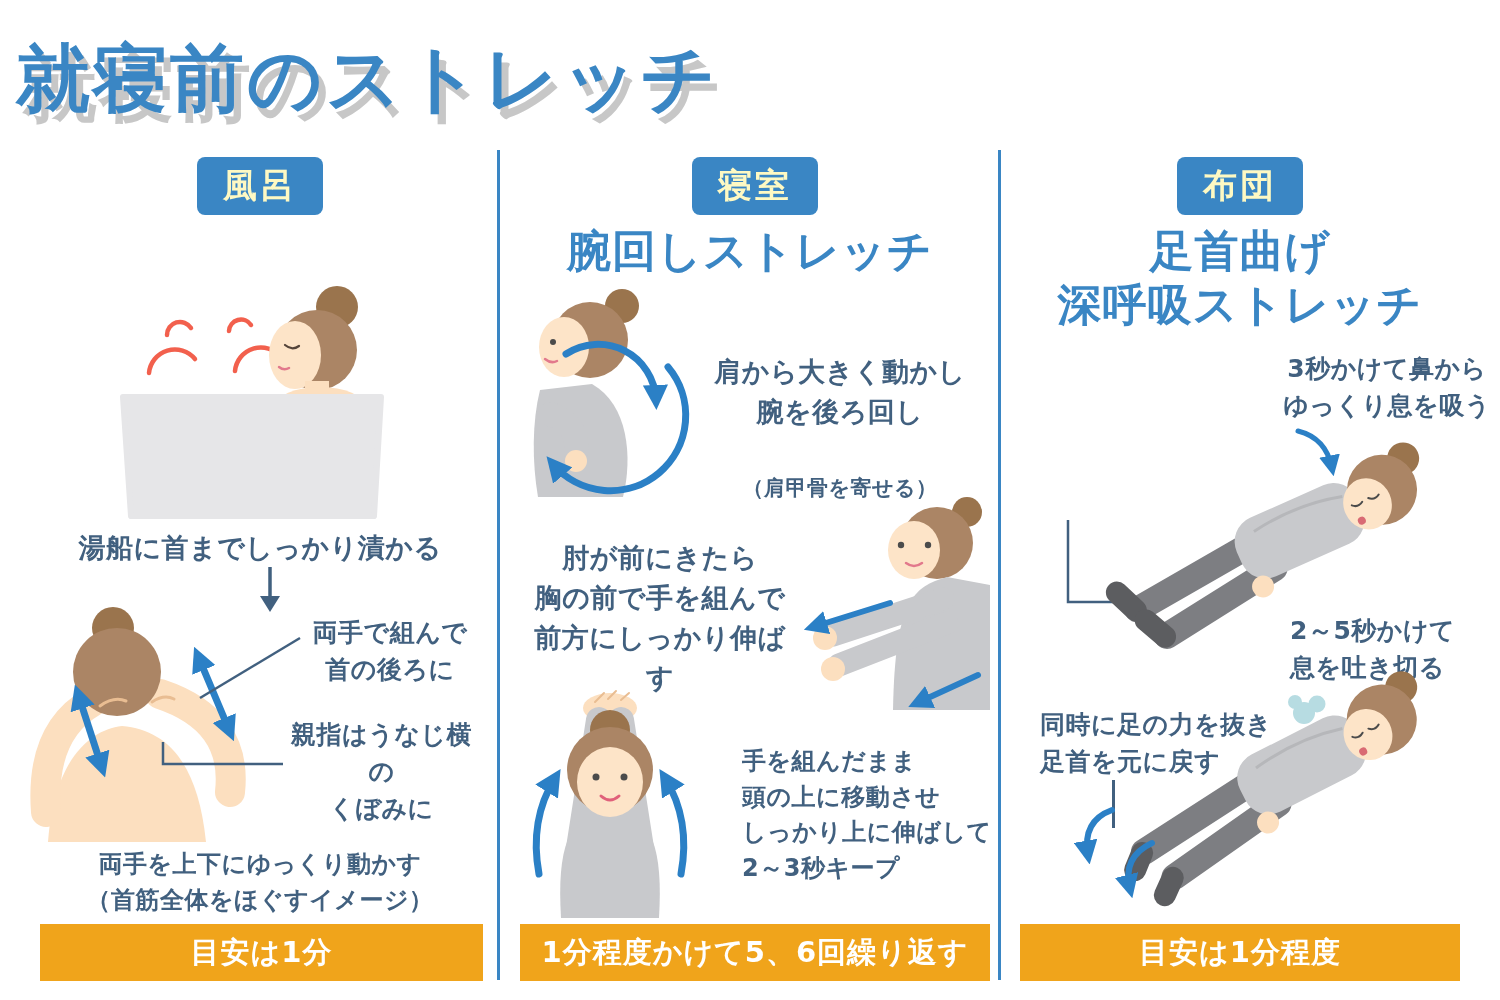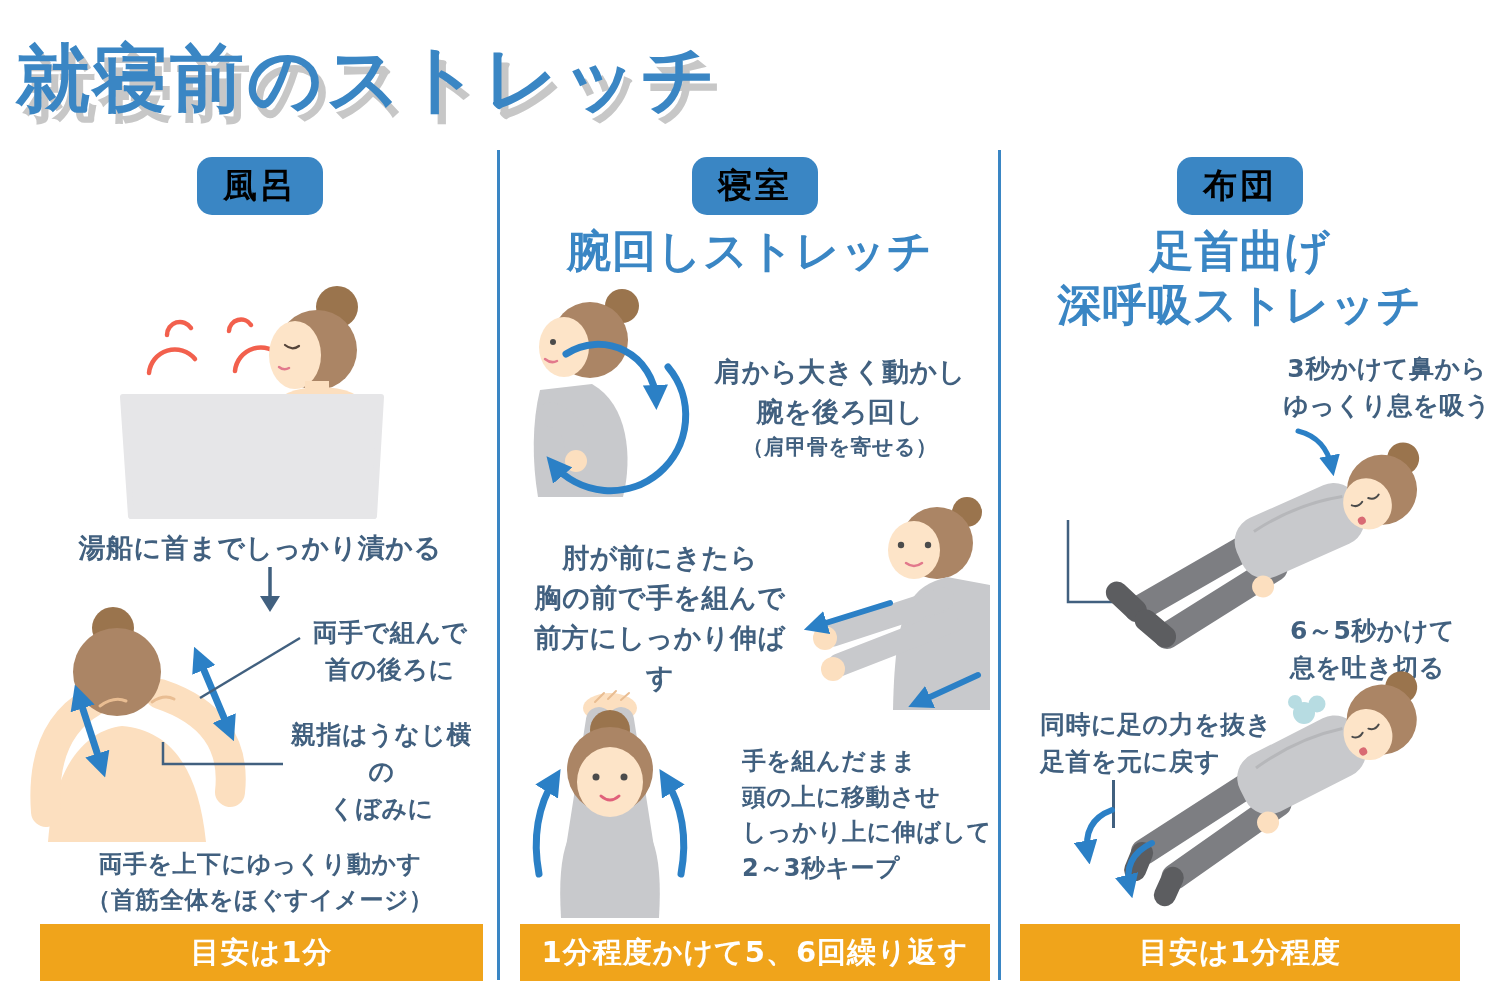--- a/index.html
+++ b/index.html
@@ -3,29 +3,29 @@
 <meta charset="utf-8">
 <style>
   html,body{margin:0;padding:0;background:#fff;}
   #page{position:relative;width:1500px;height:1000px;background:#ffffff;overflow:hidden;
         font-family:"DejaVu Sans",sans-serif;}
   .main-title{position:absolute;top:14px;left:0;width:100%;margin:16px;text-align:left;
         font-size:74px;font-weight:900;letter-spacing:3px;color:var(--blue);
         -webkit-text-stroke:9px #ffffff;paint-order:stroke fill;
         text-shadow:7px 10px 0 #c7c7c7;}
   .divider{position:absolute;top:150px;height:830px;width:3px;background:var(--blue);}
-  .badge{position:absolute;transform:translateX(-50%);background:var(--blue);color:#000000;
-        font-size:34px;font-weight:800;letter-spacing:3px;padding:6px 26px;border-radius:15px;}
+  .badge{position:absolute;transform:translateX(-50%);background:var(--blue);color:#fef9c3;
+        font-size:34px;font-weight:800;letter-spacing:3px;padding:6px 26px;border-radius:8px;}
   .col-title{position:absolute;text-align:center;color:var(--blue);font-size:44px;font-weight:800;
         line-height:1.22;white-space:pre-line;letter-spacing:1px;}
   .txt{position:absolute;color:var(--text-dark);font-weight:800;font-size:25px;line-height:1.48;
         white-space:pre-line;text-align:center;letter-spacing:.5px;}
   .txt.big{font-size:27px;}
   .txt.small{font-size:24px;}
-  .txt.note{font-size:21px;}
+  .txt.note{font-size:21px;margin-top:41px;}
   .txt.ta-left{text-align:left;}
   .bar{position:absolute;height:57px;background:var(--orange);color:#ffffff;font-size:29px;
         font-weight:800;letter-spacing:1px;display:flex;align-items:center;justify-content:center;text-align:center;}
   .leader-v{position:absolute;width:3px;background:var(--text-dark);}
   svg{position:absolute;overflow:visible;}
 </style>
 </head>
 <body>
 
 <div id="page">
@@ -215,21 +215,21 @@
       <path d="M210,52 Q260,44 305,56" fill="none" stroke="#b6b7ba" stroke-width="3"></path>
       <circle cx="196" cy="106" r="11" fill="#fcdfbf"></circle>
       <circle cx="376" cy="46" r="16" fill="#9a744d"></circle>
       <circle cx="344" cy="66" r="35" fill="#ab8565"></circle>
       <ellipse cx="325" cy="73" rx="24" ry="26" fill="#fde4c8"></ellipse>
       <path d="M310,68 q5,5 11,1 M328,68 q5,5 11,1" fill="none" stroke="#4b4b4b" stroke-width="2" stroke-linecap="round"></path>
       <circle cx="313" cy="86" r="4" fill="#d96a73"></circle>
     </g>
   </svg>
 
-  <div class="txt ta-left" style="left:1290px;top:612px;width:185px">6～5秒かけて
+  <div class="txt ta-left" style="left:1290px;top:612px;width:185px">2～5秒かけて
 息を吐き切る</div>
   <div class="txt ta-left" style="left:1040px;top:706px;width:240px">同時に足の力を抜き
 足首を元に戻す</div>
   <div class="leader-v" style="left:1112px;top:780px;height:48px"></div>
 
   <svg style="left:1040px;top:655px" width="440" height="250" viewBox="0 0 440 250">
     <defs>
       <marker id="m6" viewBox="0 0 10 10" refX="6" refY="5" markerWidth="4" markerHeight="4" orient="auto-start-reverse">
         <path d="M0,0 L10,5 L0,10 z" fill="#2b80c6"></path>
       </marker>

